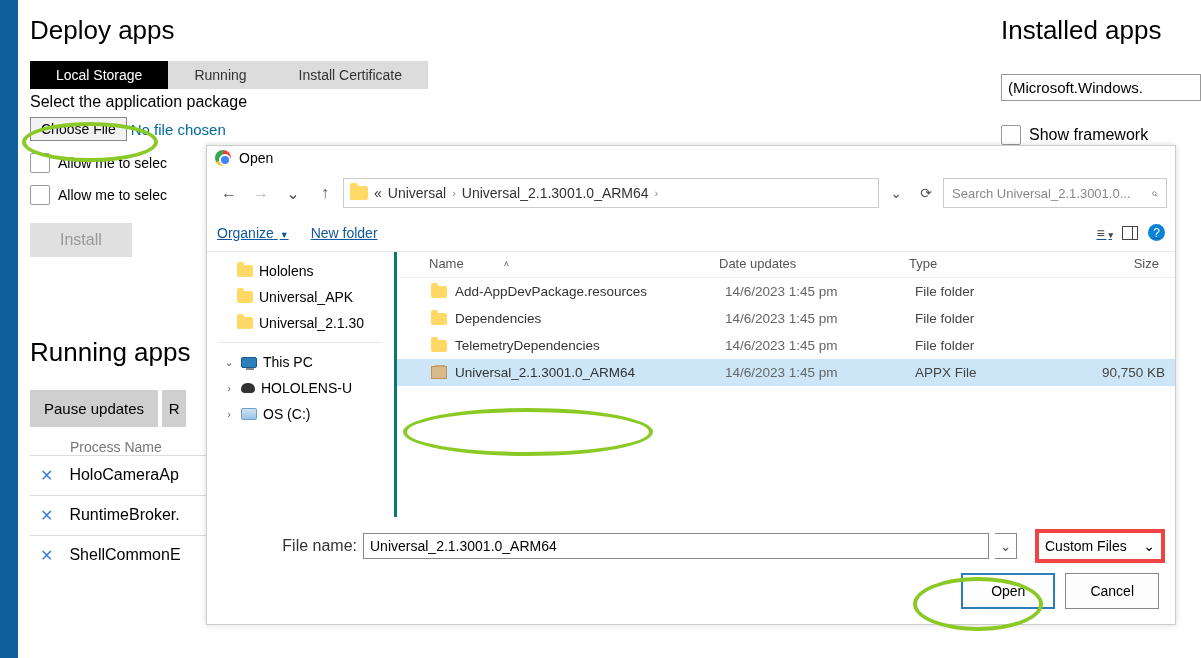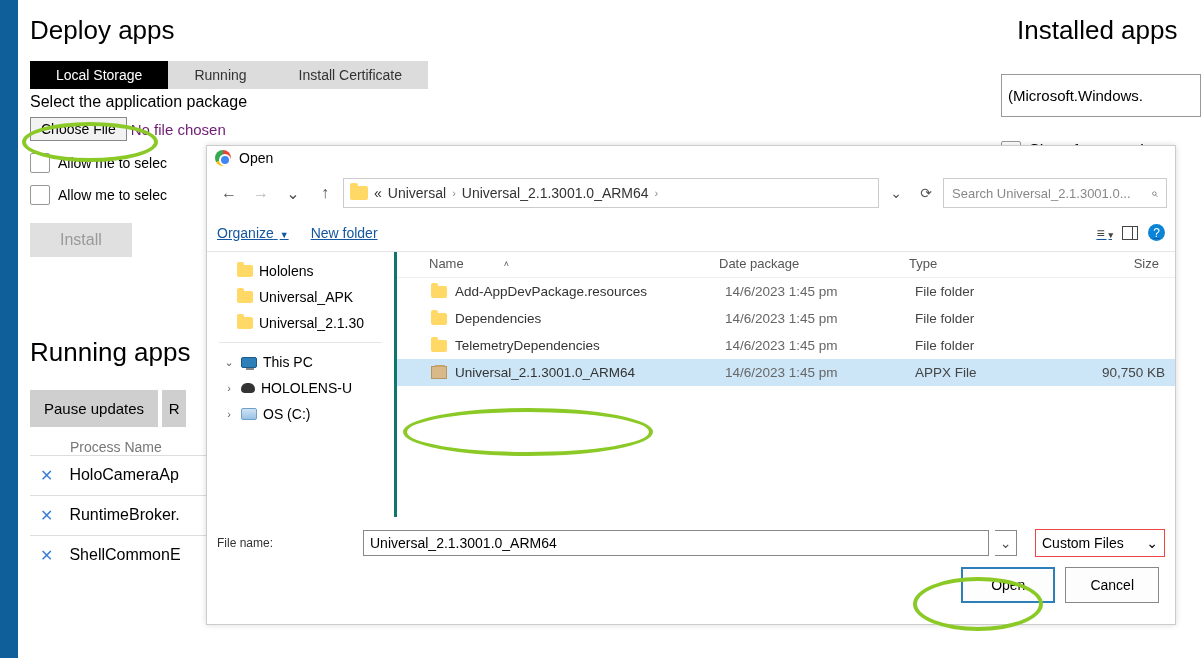--- a/index.html
+++ b/index.html
@@ -50,21 +50,21 @@
     align-items: center;
     gap: 4px;
     margin-top: 6px;
   }
   .choose-file-btn {
     border: 1px solid #888;
     padding: 3px 10px;
     background: #f2f2f2;
     font-size: 14px;
   }
-  .no-file { color: #701a75; font-size: 15px; }
+  .no-file { color: #0369a1; font-size: 15px; }
   .green-circle-choose {
     position: absolute;
     left: 22px; top: 122px;
     width: 136px; height: 40px;
     border: 4px solid #8ac926;
     border-radius: 50%;
     pointer-events: none;
   }
   .cb-row {
     display: flex;
@@ -120,24 +120,24 @@
     font-size: 16px;
   }
   .proc-close { color: #3b82d6; font-size: 16px; cursor: pointer; padding: 0 4px; }
 
   .right-panel {
     position: absolute;
     right: 0; top: 15px;
     width: 200px;
     overflow: hidden;
   }
-  .right-title { font-size: 26px; font-weight: 400; margin: 0 0 28px 16px; white-space: nowrap; }
+  .right-title { font-size: 26px; font-weight: 400; margin: 0 0 28px 0; white-space: nowrap; }
   .right-input {
     border: 1px solid #999;
-    padding: 12px 6px;
+    padding: 4px 6px;
     font-size: 15px;
     width: 200px;
     white-space: nowrap;
     overflow: hidden;
   }
   .right-cb-row {
     display: flex;
     align-items: center;
     gap: 8px;
     margin-top: 24px;
@@ -359,32 +359,32 @@
 
   .dlg-footer {
     padding: 6px 10px 14px 10px;
   }
   .fname-row {
     display: flex;
     align-items: center;
     gap: 6px;
     padding: 6px 0 10px 0;
   }
-  .fname-label { width: 140px; font-size: 12px; color: #333; }
+  .fname-label { width: 140px; text-align: right; font-size: 16px; color: #333; }
   .fname-input {
     flex: 1;
     border: 1px solid #888;
     padding: 4px 6px;
     font-size: 14px;
   }
   .fname-drop { width: 22px; border: 1px solid #888; border-left: none; height: 26px; display:flex; align-items:center; justify-content:center; color:#555; }
   .filter-select {
     width: 130px;
-    border: 1px solid #ef4444;
-    height: 28px;
+    border: 4px solid #ef4444;
+    height: 34px;
     display: flex; align-items: center; justify-content: space-between;
     padding: 0 6px;
     font-size: 14px;
   }
   .btn-row { display: flex; justify-content: flex-end; gap: 10px; padding-right: 6px; }
   .dlg-btn {
     border: 1px solid #888;
     background: #fdfdfd;
     padding: 9px 24px;
     font-size: 14px;
@@ -533,21 +533,21 @@
           <span>OS (C:)</span>
         </div>
       </div>
 
       <div class="file-list">
         <div class="fl-header">
           <div class="col-name">
               <span>Name</span>
               <span class="sort-caret">˄</span>
             </div>
-          <div class="col-date">Date package</div>
+          <div class="col-date">Date updates</div>
           <div class="col-type">Type</div>
           <div class="col-size">Size</div>
         </div>
 
         <div class="fl-row">
           <span class="fl-icon">
               <span class="folder-mini"></span>
             </span>
           <span class="row-name">Add-AppDevPackage.resources</span>
           <span class="row-date">14/6/2023 1:45 pm</span>

